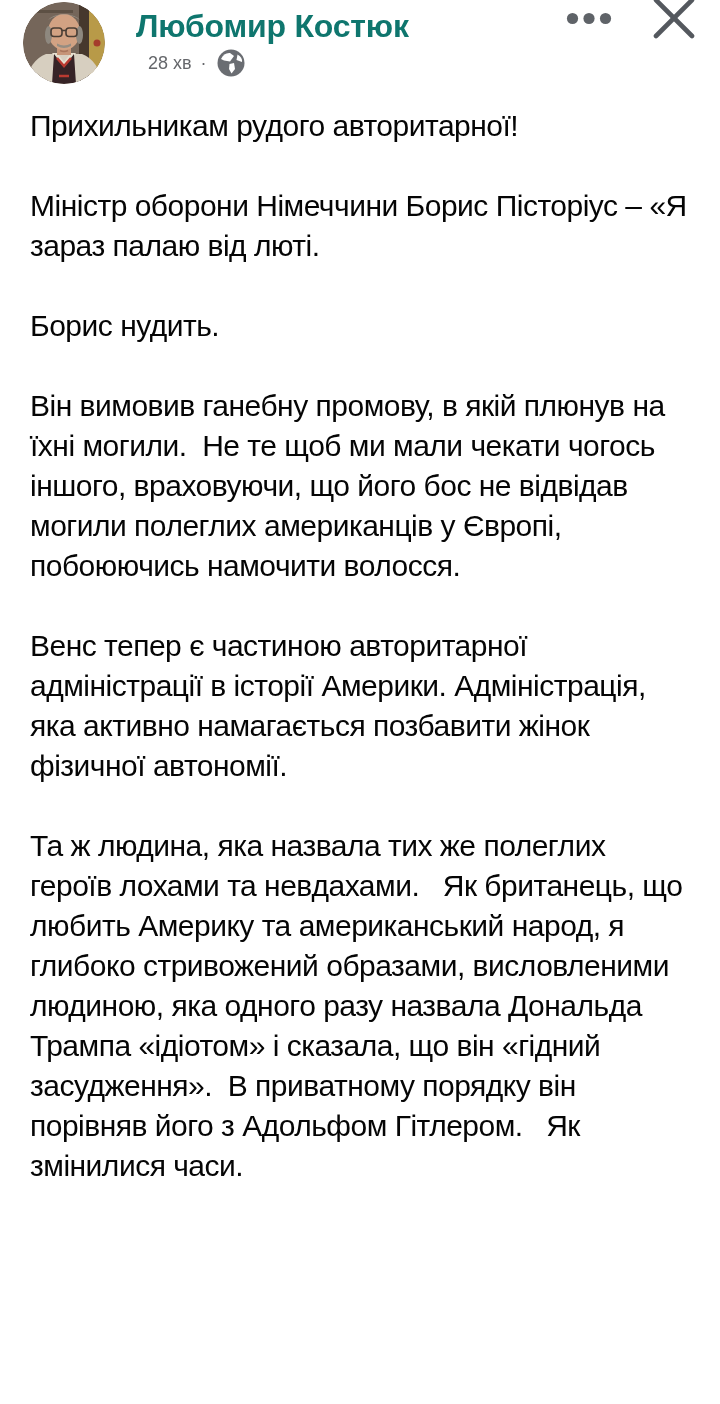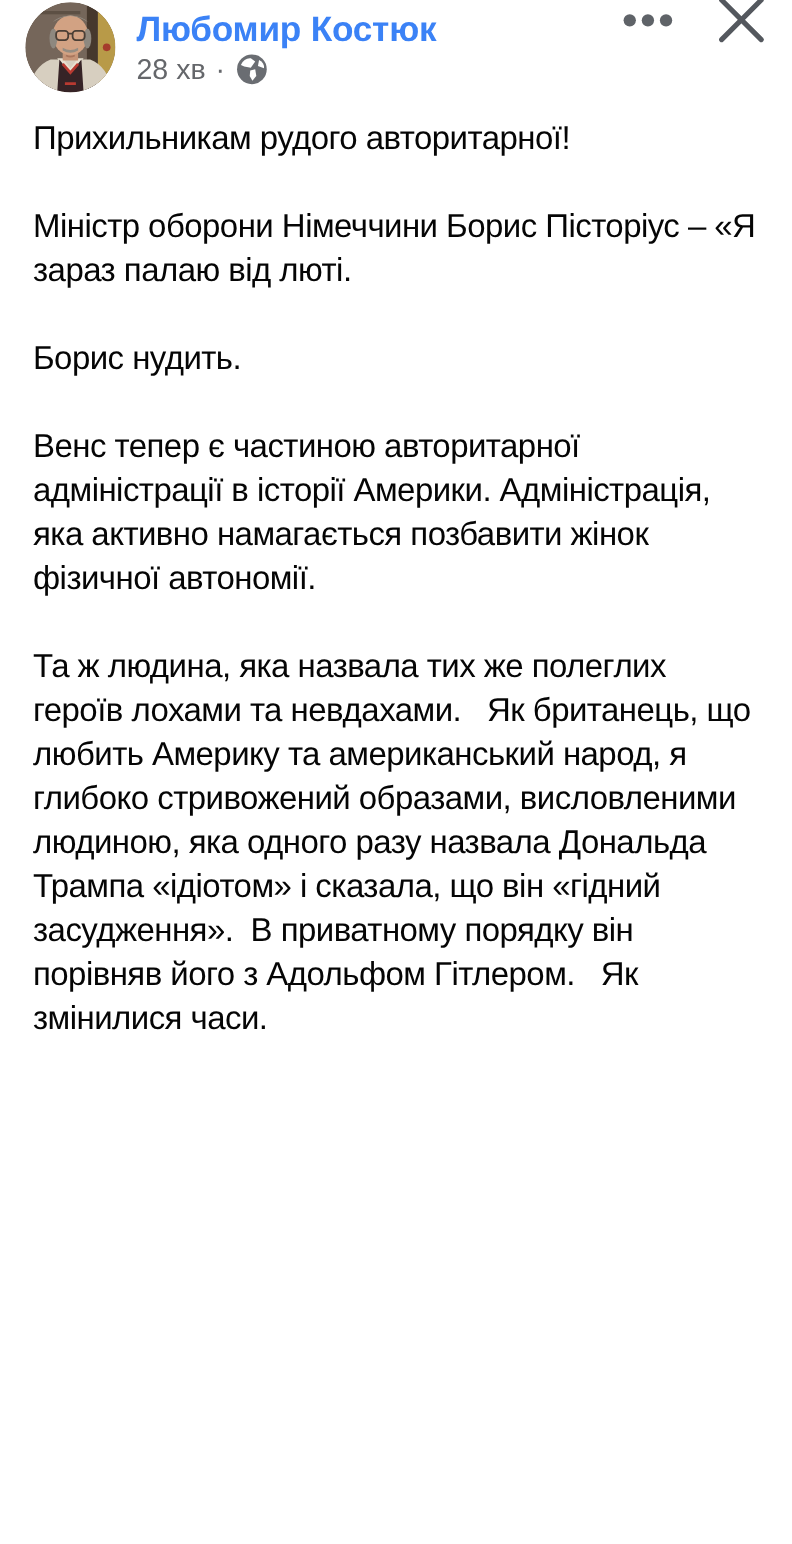--- a/index.html
+++ b/index.html
@@ -36,30 +36,32 @@
     flex: 1;
     margin-left: 19px;
     padding-top: 5px;
     min-width: 0;
   }
   .author-name {
     font-size: 32px;
     font-weight: bold;
     line-height: 38px;
     letter-spacing: -0.2px;
-    color: #3b82f6;
+    color: #0f766e;
     cursor: pointer;
+    margin-left: 12px;
   }
   .post-meta {
     display: flex;
     align-items: flex-end;
     margin-top: 3px;
     color: #65676B;
-    font-size: 26px;
+    font-size: 18px;
     line-height: 30px;
+    margin-left: 24px;
   }
   .post-meta .sep { margin: 0 9px; }
   .globe-icon svg { display: block; width: 30px; height: 30px; }
   .header-actions {
     display: flex;
     align-items: flex-start;
     gap: 38px;
     padding-top: 0;
     flex: none;
   }
@@ -165,17 +167,18 @@
         </span>
       </button>
     </div>
 
   </header>
 
   <main class="post-body">
     <p>Прихильникам рудого авторитарної!</p>
     <p>Міністр оборони Німеччини Борис Пісторіус – «Я зараз палаю від люті.</p>
     <p>Борис нудить.</p>
+    <p>Він вимовив ганебну промову, в якій плюнув на їхні могили.  Не те щоб ми мали чекати чогось іншого, враховуючи, що його бос не відвідав могили полеглих американців у Європі, побоюючись намочити волосся.</p>
     <p>Венс тепер є частиною авторитарної адміністрації в історії Америки. Адміністрація, яка активно намагається позбавити жінок фізичної автономії.</p>
     <p>Та ж людина, яка назвала тих же полеглих героїв лохами та невдахами.   Як британець, що любить Америку та американський народ, я глибоко стривожений образами, висловленими людиною, яка одного разу назвала Дональда Трампа «ідіотом» і сказала, що він «гідний засудження».  В приватному порядку він порівняв його з Адольфом Гітлером.   Як змінилися часи.</p>
   </main>
 
 </div>
 
 </body></html>

